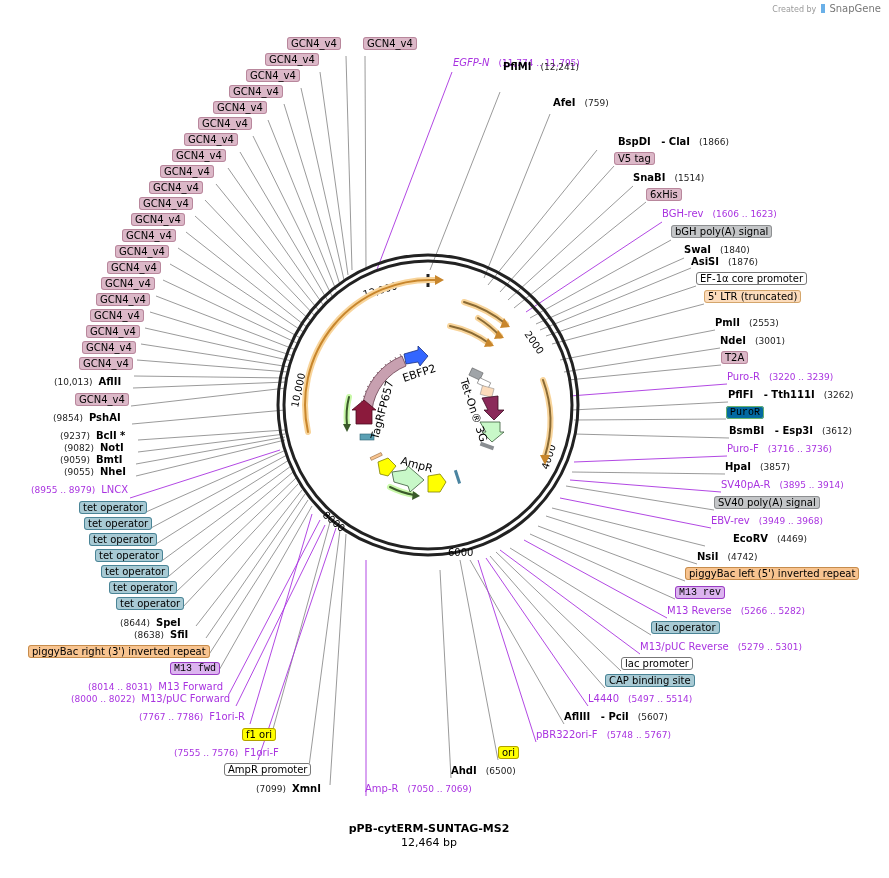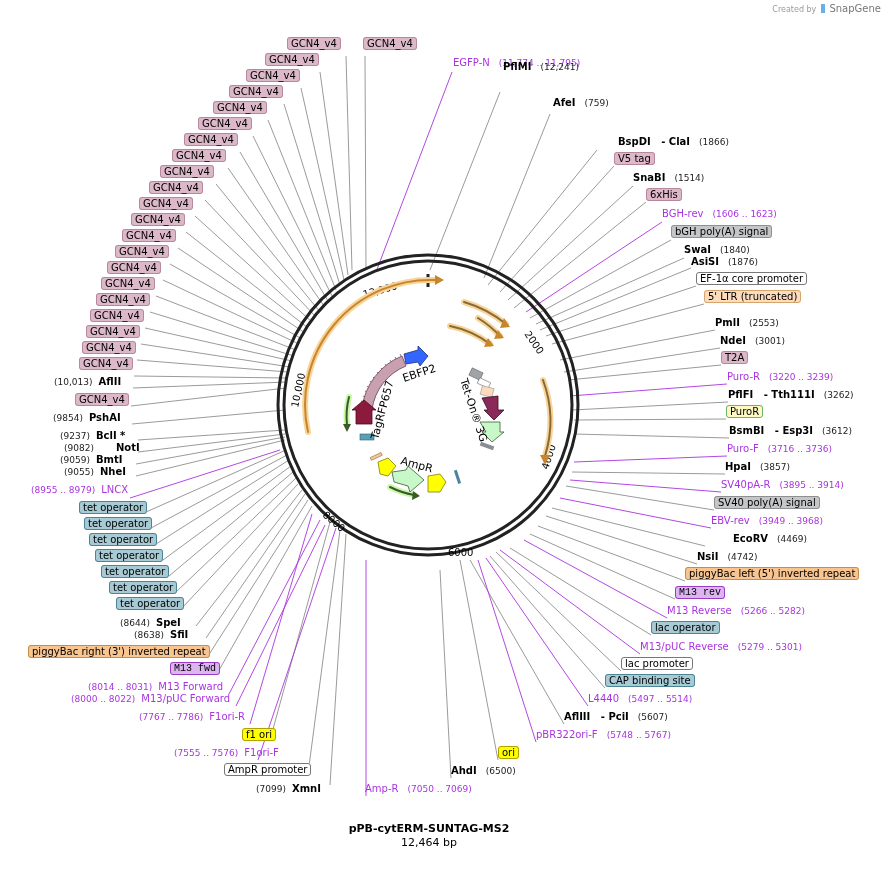--- a/index.html
+++ b/index.html
@@ -10,21 +10,21 @@
   .enz { font-weight:bold; font-size:10px; }
   .pos { font-size:9px; color:#222; }
   .primer { color:#a933e0; font-size:10px; }
   .primer .pos { color:#a933e0; }
   .feat { border:1px solid #888; border-radius:3px; padding:0 3px; font-size:10px; line-height:12px; }
   .f-pink { background:#dcb8c8; border-color:#b8879c; }
   .f-gray { background:#c4c6c8; border-color:#8d8f91; }
   .f-white{ background:#ffffff; border-color:#777; }
   .f-peach{ background:#fcdcbc; border-color:#d4a66c; }
   .f-orange{ background:#f8c490; border-color:#c68c4c; }
-  .f-green{ background:#fef9c3; border-color:#6cb46c; }
+  .f-green{ background:#0369a1; border-color:#6cb46c;font-family:Liberation Mono, monospace; }
   .f-blue { background:#a8cad4; border-color:#4a8496; }
   .f-purple{ background:#dcb4f0; border-color:#9a3cc4;font-family:Liberation Mono, monospace; }
   .f-yellow{ background:#ffff00; border-color:#b0a000; }
   .credit { position:absolute; right:8px; top:3px; font-size:8px; color:#9a9a9a; }
   .credit b { font-weight:normal; font-size:10px; color:#777; }
   .title { position:absolute; left:0; width:858px; text-align:center; top:822px;
            font-weight:bold; font-size:11px; }
   .subtitle { position:absolute; left:0; width:858px; text-align:center; top:836px; font-size:11px; }
 </style>
 </head>
@@ -210,21 +210,21 @@
   <text x="400" y="464" font-size="11" transform="rotate(15 400 464)">AmpR</text>
 </svg>
 
 <div class="credit">
   <span>Created by</span>
   <span style="display:inline-block;width:4px;height:9px;background:#6ab0e8;margin:0 2px;vertical-align:-1px;"></span>
   <b>SnapGene</b>
 </div>
 
 <div id="labels">
-    <div class="lbl primer" style="left: 453px; top: 56px;"><span style="margin-right: 9px;">EGFP-N</span><span class="pos">(11,774 .. 11,795)</span></div>
+    <div class="lbl primer" style="left: 453px; top: 56px;"><span style="margin-right: 9px; font-style: italic;">EGFP-N</span><span class="pos">(11,774 .. 11,795)</span></div>
     <div class="lbl" style="left: 503px; top: 60px;"><span class="enz" style="white-space: pre; margin-right: 9px;">PflMI</span><span class="pos">(12,241)</span></div>
     <div class="lbl" style="left: 553px; top: 96px;"><span class="enz" style="white-space: pre; margin-right: 9px;">AfeI</span><span class="pos">(759)</span></div>
     <div class="lbl" style="left: 597px; top: 135px;"><span class="enz" style="white-space: pre; margin-right: 9px; padding-left: 21px;">BspDI   - ClaI</span><span class="pos">(1866)</span></div>
     <div class="lbl" style="left: 614px; top: 152px;"><span class="feat f-pink">V5 tag</span></div>
     <div class="lbl" style="left: 633px; top: 171px;"><span class="enz" style="white-space: pre; margin-right: 9px;">SnaBI</span><span class="pos">(1514)</span></div>
     <div class="lbl" style="left: 646px; top: 188px;"><span class="feat f-pink">6xHis</span></div>
     <div class="lbl primer" style="left: 662px; top: 207px;"><span style="margin-right: 9px;">BGH-rev</span><span class="pos">(1606 .. 1623)</span></div>
     <div class="lbl" style="left: 671px; top: 225px;"><span class="feat f-gray">bGH poly(A) signal</span></div>
     <div class="lbl" style="left: 684px; top: 243px;"><span class="enz" style="white-space: pre; margin-right: 9px;">SwaI</span><span class="pos">(1840)</span></div>
     <div class="lbl" style="left: 691px; top: 255px;"><span class="enz" style="white-space: pre; margin-right: 9px;">AsiSI</span><span class="pos">(1876)</span></div>
@@ -276,21 +276,21 @@
     <div class="lbl" style="left: 101px; top: 277px;"><span class="feat f-pink">GCN4_v4</span></div>
     <div class="lbl" style="left: 96px; top: 293px;"><span class="feat f-pink">GCN4_v4</span></div>
     <div class="lbl" style="left: 90px; top: 309px;"><span class="feat f-pink">GCN4_v4</span></div>
     <div class="lbl" style="left: 86px; top: 325px;"><span class="feat f-pink">GCN4_v4</span></div>
     <div class="lbl" style="left: 82px; top: 341px;"><span class="feat f-pink">GCN4_v4</span></div>
     <div class="lbl" style="left: 79px; top: 357px;"><span class="feat f-pink">GCN4_v4</span></div>
     <div class="lbl" style="left: 54px; top: 375px;"><span class="pos" style="margin-right: 6px;">(10,013)</span><span class="enz" style="white-space: pre;">AflII</span></div>
     <div class="lbl" style="left: 75px; top: 393px;"><span class="feat f-pink">GCN4_v4</span></div>
     <div class="lbl" style="left: 53px; top: 411px;"><span class="pos" style="margin-right: 6px;">(9854)</span><span class="enz" style="white-space: pre;">PshAI</span></div>
     <div class="lbl" style="left: 60px; top: 429px;"><span class="pos" style="margin-right: 6px;">(9237)</span><span class="enz" style="white-space: pre;">BclI *</span></div>
-    <div class="lbl" style="left: 64px; top: 441px;"><span class="pos" style="margin-right: 22px;">(9082)</span><span class="enz" style="white-space: pre;">NotI</span></div>
+    <div class="lbl" style="left: 64px; top: 441px;"><span class="pos" style="margin-right: 6px;">(9082)</span><span class="enz" style="white-space: pre;">NotI</span></div>
     <div class="lbl" style="left: 60px; top: 453px;"><span class="pos" style="margin-right: 6px;">(9059)</span><span class="enz" style="white-space: pre;">BmtI</span></div>
     <div class="lbl" style="left: 64px; top: 465px;"><span class="pos" style="margin-right: 6px;">(9055)</span><span class="enz" style="white-space: pre;">NheI</span></div>
     <div class="lbl primer" style="left: 31px; top: 483px;"><span class="pos" style="margin-right: 6px;">(8955 .. 8979)</span><span>LNCX</span></div>
     <div class="lbl" style="left: 79px; top: 501px;"><span class="feat f-blue">tet operator</span></div>
     <div class="lbl" style="left: 84px; top: 517px;"><span class="feat f-blue">tet operator</span></div>
     <div class="lbl" style="left: 89px; top: 533px;"><span class="feat f-blue">tet operator</span></div>
     <div class="lbl" style="left: 95px; top: 549px;"><span class="feat f-blue">tet operator</span></div>
     <div class="lbl" style="left: 101px; top: 565px;"><span class="feat f-blue">tet operator</span></div>
     <div class="lbl" style="left: 109px; top: 581px;"><span class="feat f-blue">tet operator</span></div>
     <div class="lbl" style="left: 116px; top: 597px;"><span class="feat f-blue">tet operator</span></div>

